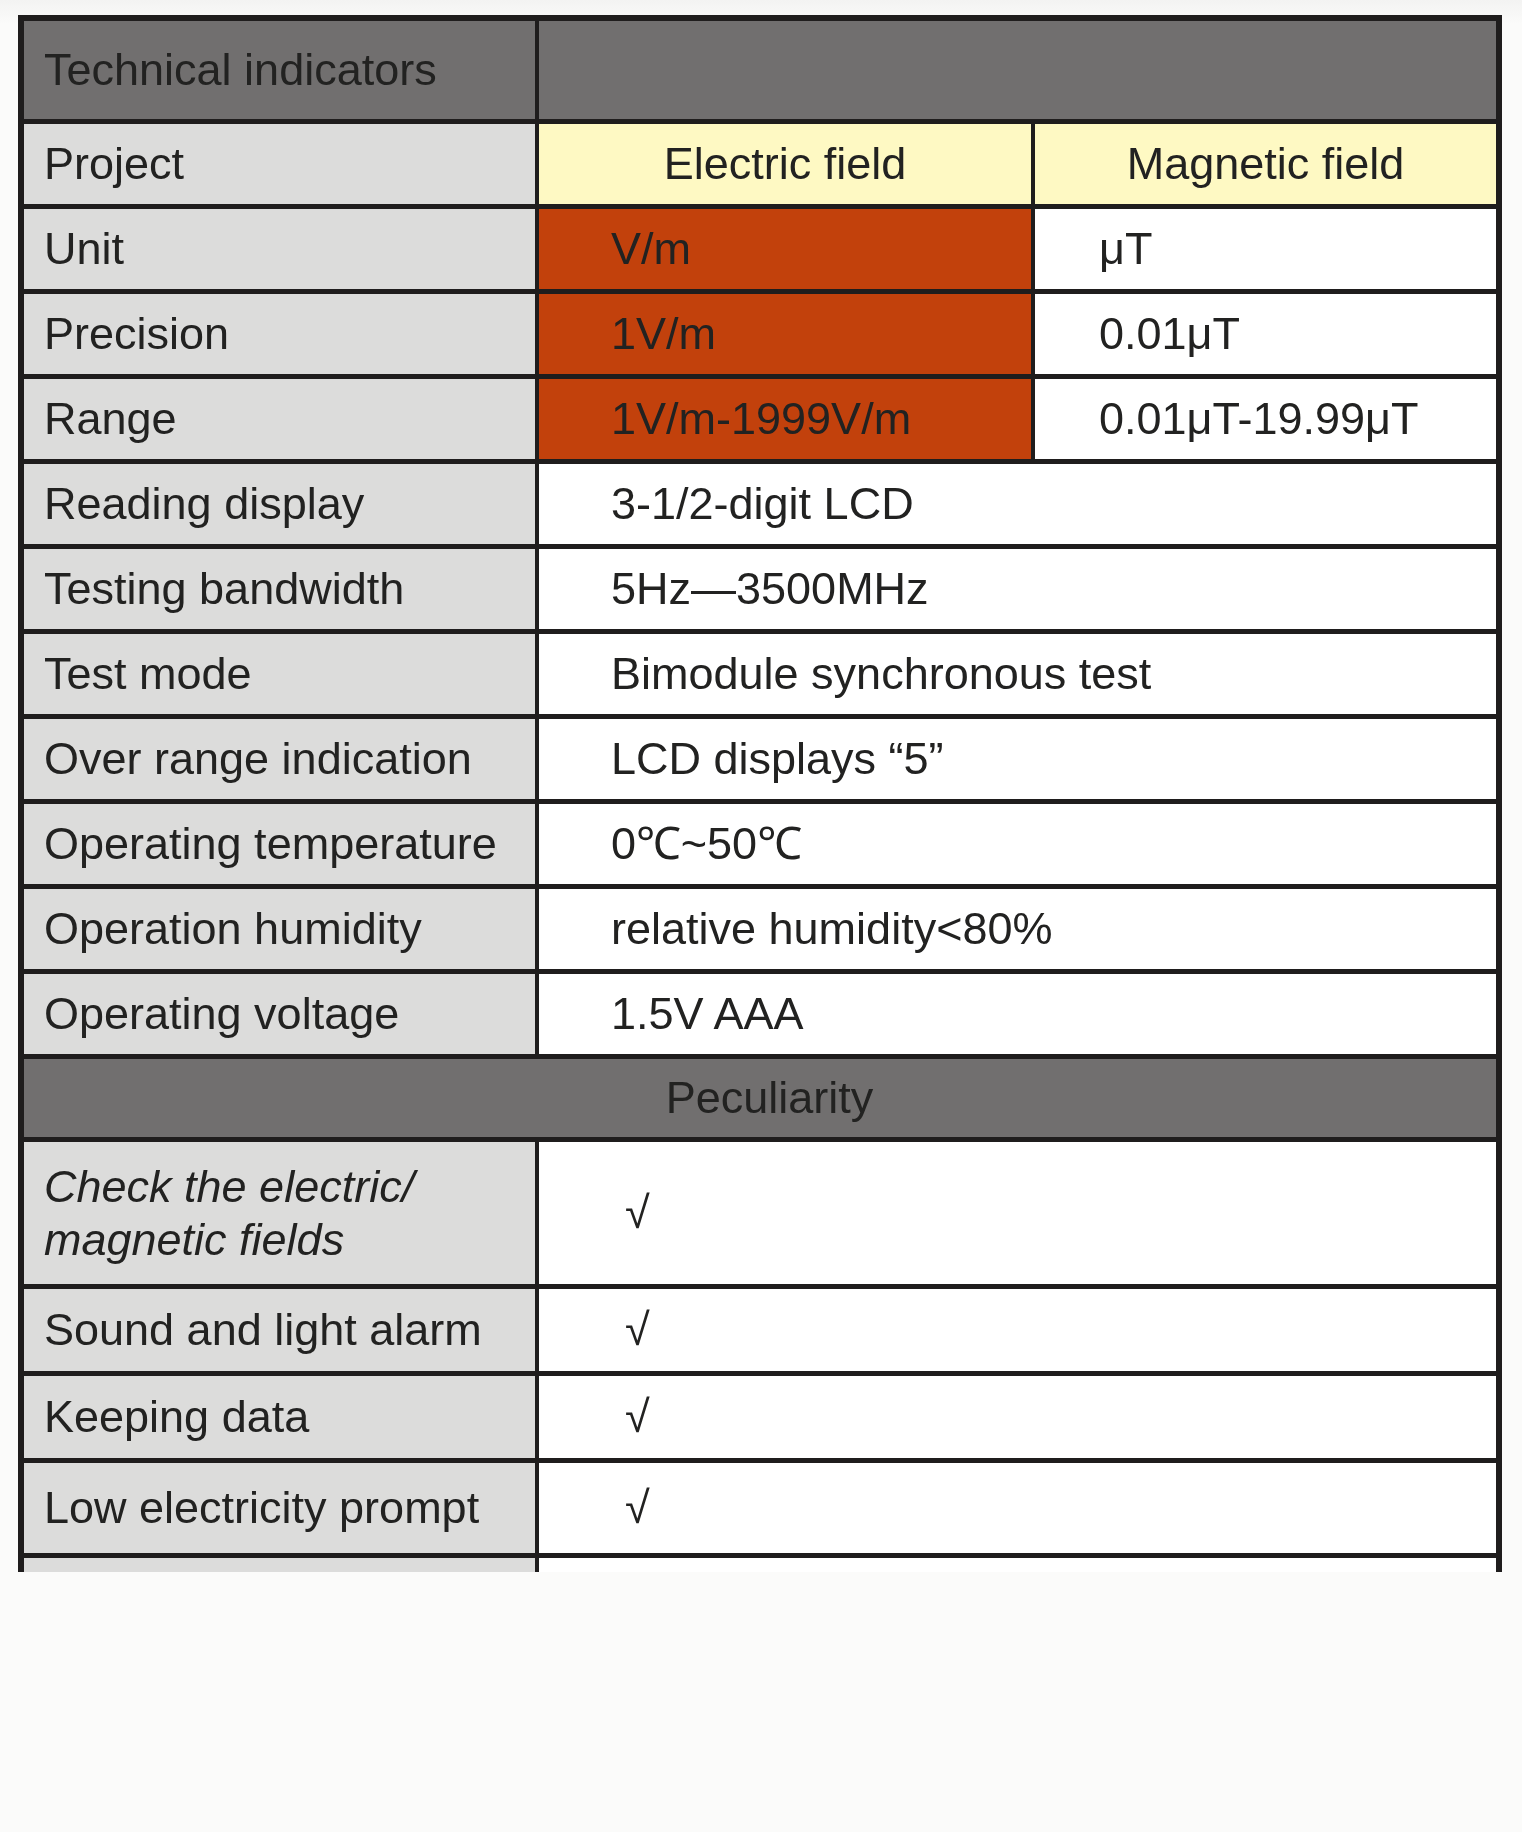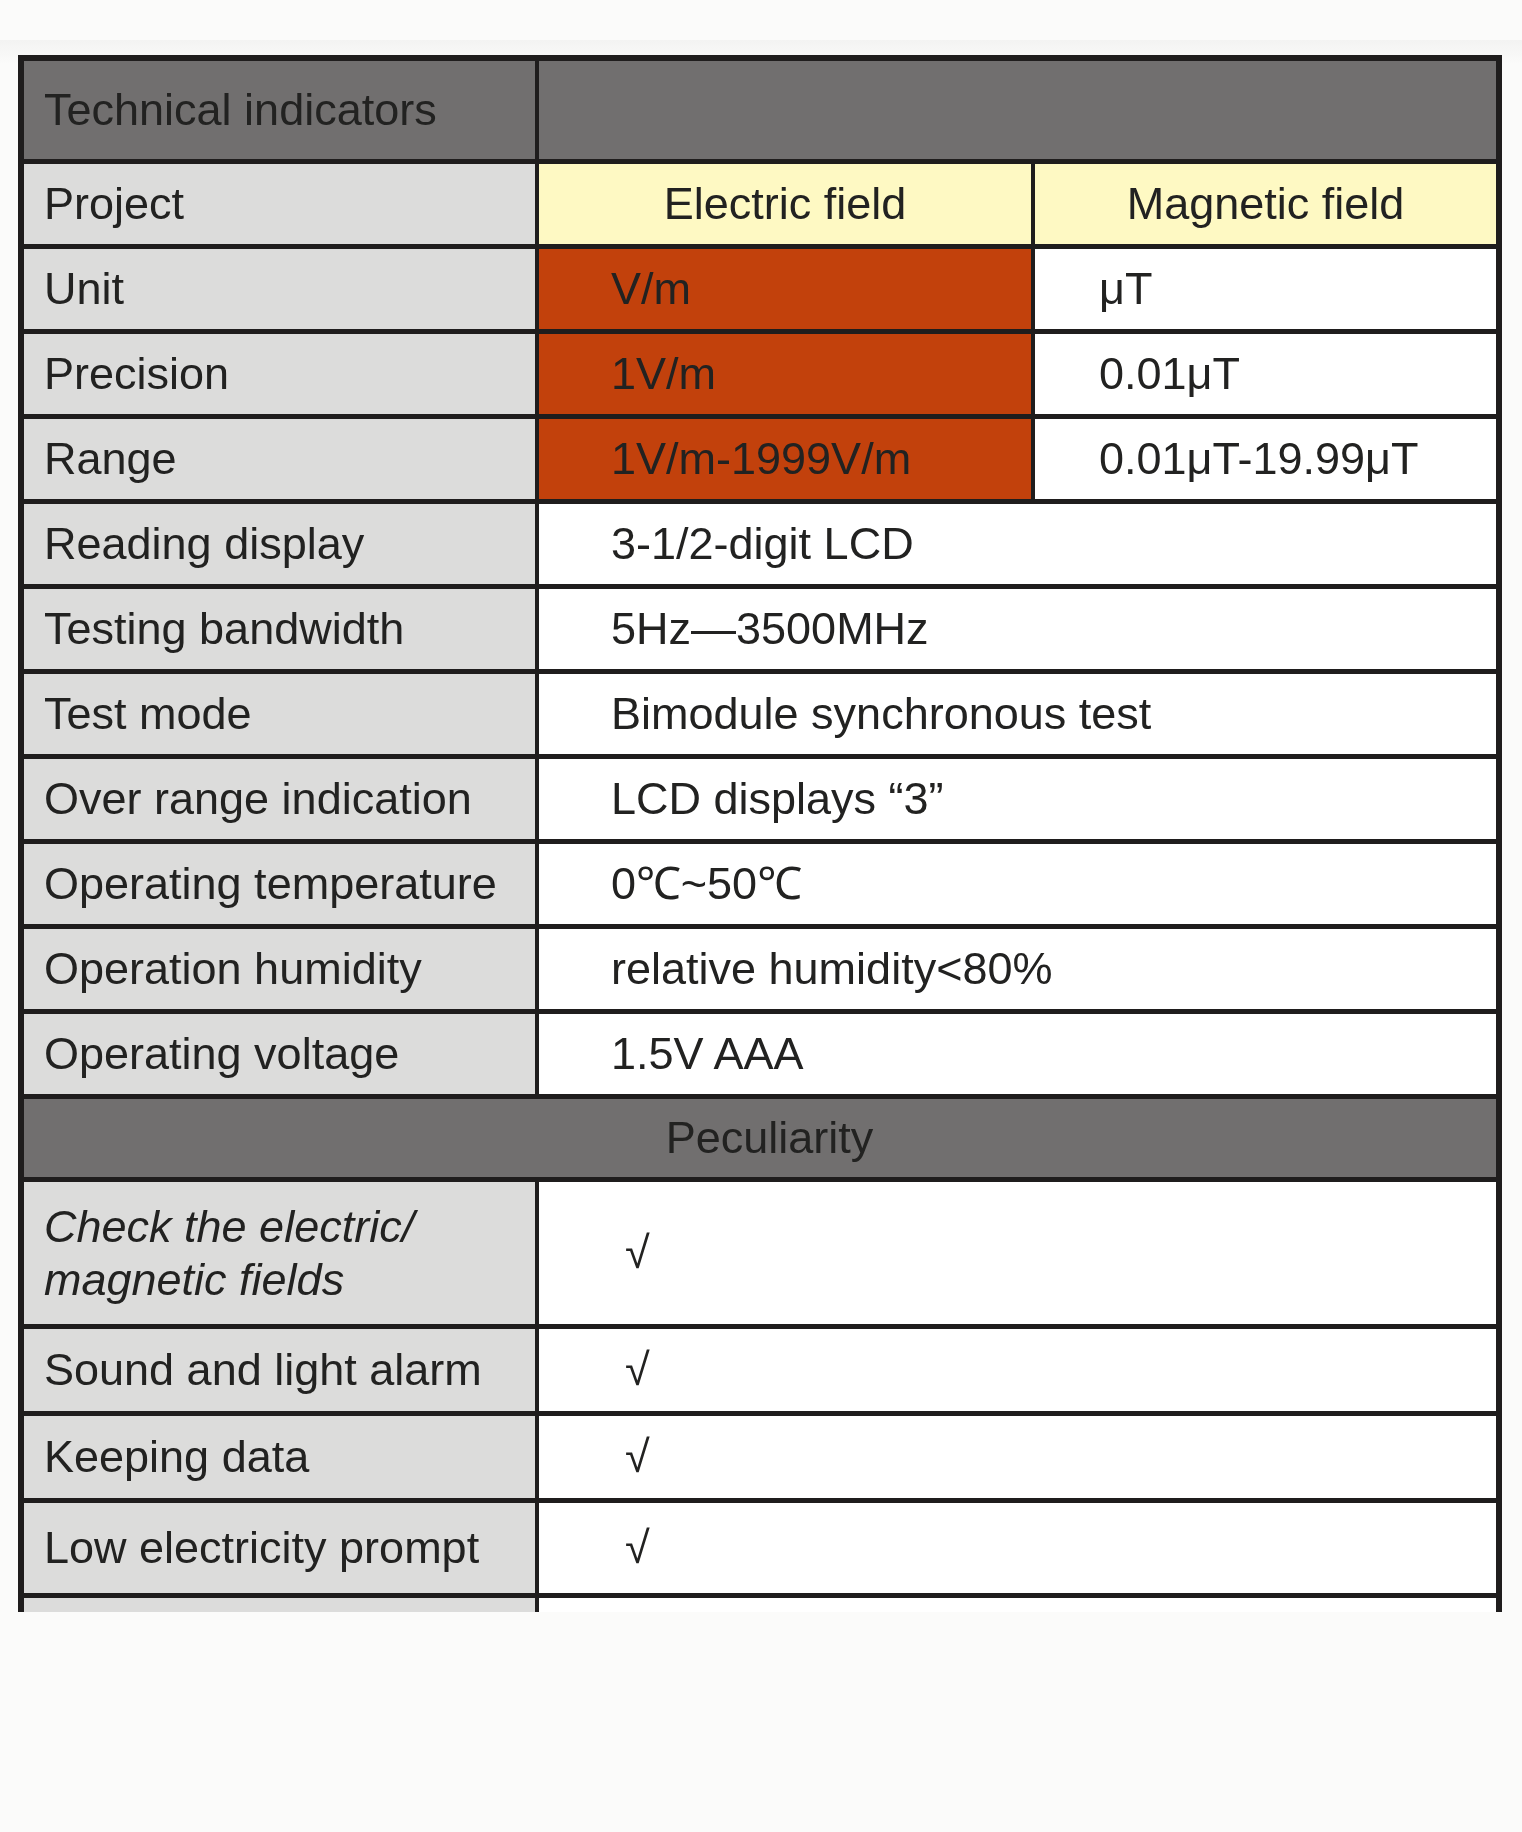--- a/index.html
+++ b/index.html
@@ -7,21 +7,20 @@
     padding: 0;
     background: #fbfbfa;
     font-family: "Liberation Sans", sans-serif;
   }
   .page {
     position: relative;
     width: 1522px;
     height: 1572px;
     background: linear-gradient(180deg, #f3f3f2 0px, #fbfbfa 24px);
     overflow: hidden;
-    margin-top: 40px;
   }
   table.spec {
     position: absolute;
     left: 18px;
     top: 15px;
     width: 1478px;
     border-collapse: collapse;
     table-layout: fixed;
     background: #ffffff;
     border: 6px solid #1f1d1d;
@@ -128,21 +127,21 @@
     <tr class="r-single">
       <td class="label-cell">Testing bandwidth</td>
       <td class="value-span" colspan="2">5Hz—3500MHz</td>
     </tr>
     <tr class="r-single">
       <td class="label-cell">Test mode</td>
       <td class="value-span" colspan="2">Bimodule synchronous test</td>
     </tr>
     <tr class="r-single">
       <td class="label-cell">Over range indication</td>
-      <td class="value-span" colspan="2">LCD displays “3”</td>
+      <td class="value-span" colspan="2">LCD displays “5”</td>
     </tr>
     <tr class="r-single">
       <td class="label-cell">Operating temperature</td>
       <td class="value-span" colspan="2">0℃~50℃</td>
     </tr>
     <tr class="r-single">
       <td class="label-cell">Operation humidity</td>
       <td class="value-span" colspan="2">relative humidity&lt;80%</td>
     </tr>
     <tr class="r-single">

